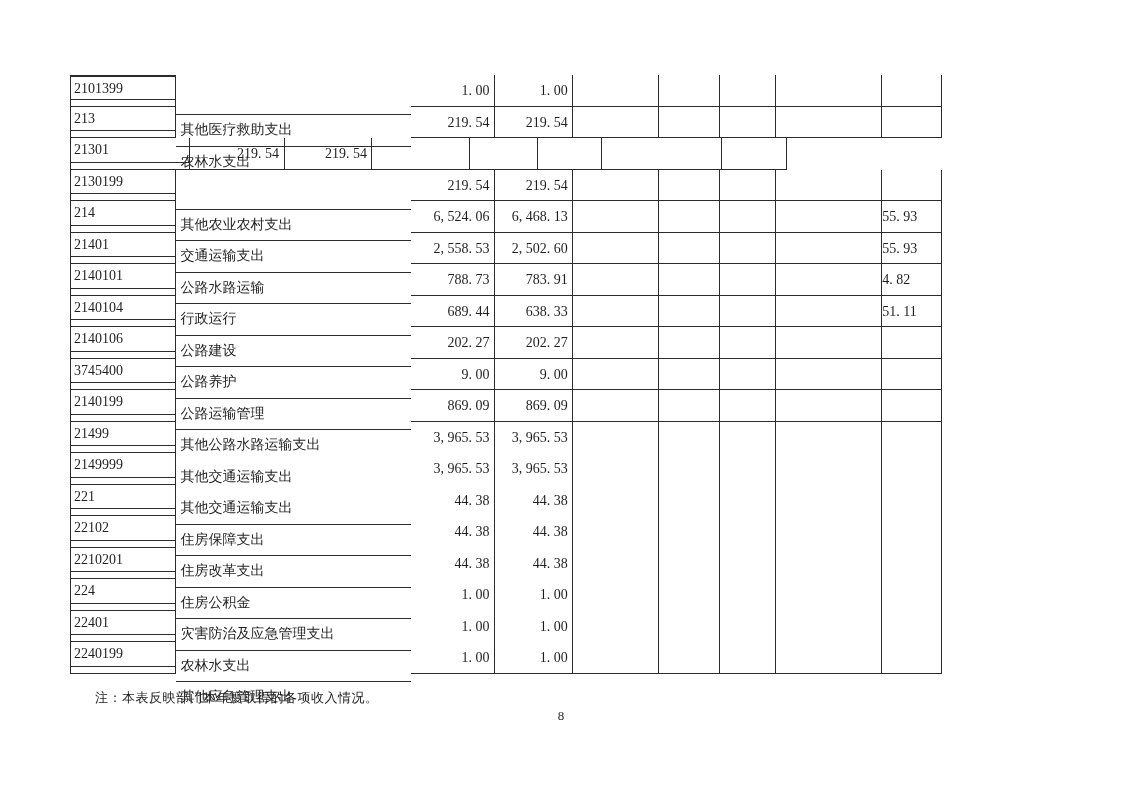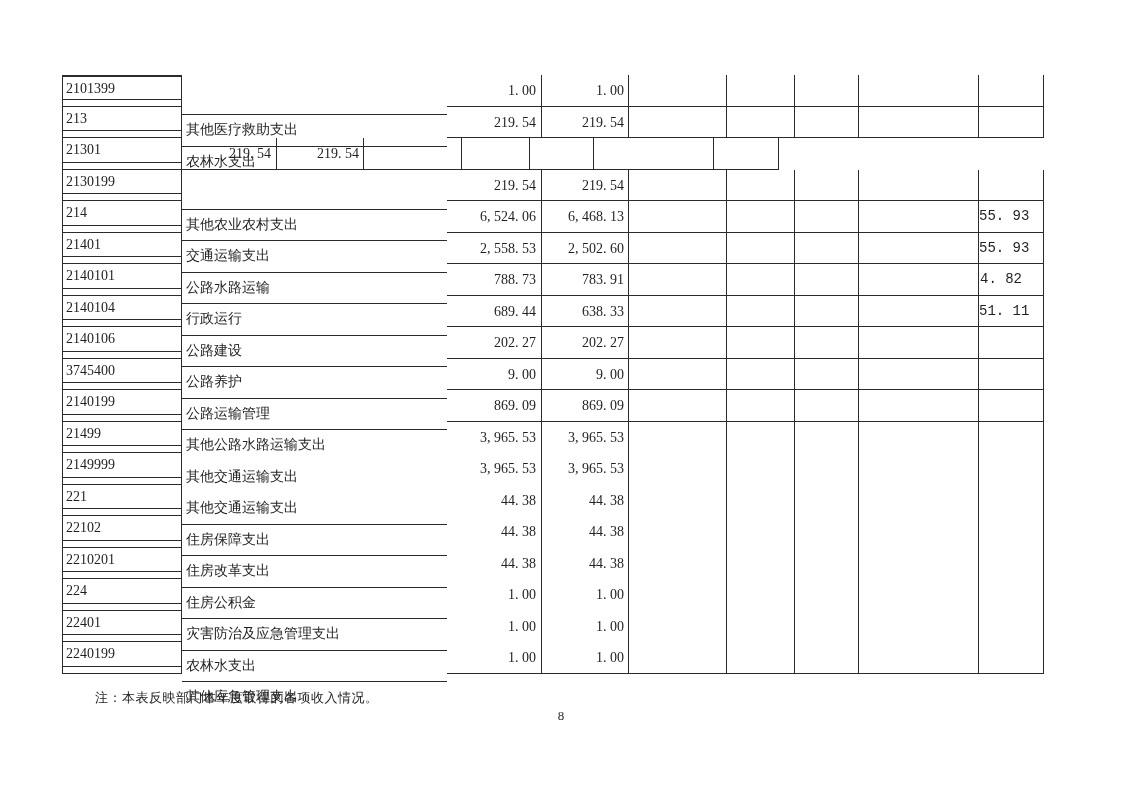--- a/index.html
+++ b/index.html
@@ -10,42 +10,42 @@
   html,body{margin:0;padding:0;background:#fff;}
   .page{
     position:relative;
     width:1122px;height:793px;
     background:var(--bg);
     font-family:"Liberation Serif","DejaVu Serif",serif;
     color:var(--text);
     overflow:hidden;
   }
   .tbl{
-    position:absolute;left:62px;top:75px;width:982px;
+    position:absolute;left:70px;top:75px;width:872px;
   }
   .row{display:flex;height:31.53px;}
   .cell{
     position:relative;
     box-sizing:border-box;
     border-right:1px solid var(--line);
     white-space:nowrap;
     overflow:visible;
     font-size:14px;
     line-height:31.5px;
   }
   
   .c0{width:120px;border-left:1px solid var(--line);padding-left:3px;line-height:23px;}
   .c1{width:265px;padding-left:4px;margin-top:39px;}
   .c2{width:95px;text-align:right;padding-right:5px;}
   .c3{width:87px;text-align:right;padding-right:4px;}
   .c4{width:98px;}
   .c5{width:68px;}
   .c6{width:64px;}
   .c7{width:120px;}
-  .c8{width:65px;text-align:center;padding-right:20px;font-family:Liberation Mono, monospace;}
+  .c8{width:65px;text-align:left;padding-right:20px;}
   
   .c0::after{
     content:"";
     position:absolute;left:0;right:0;bottom:6px;height:1px;
     background:var(--line);
   }
   .bb{border-bottom:1px solid var(--line);}
   .tb{border-top:2px solid var(--line);}
   .note{
     position:absolute;left:95px;top:690px;

